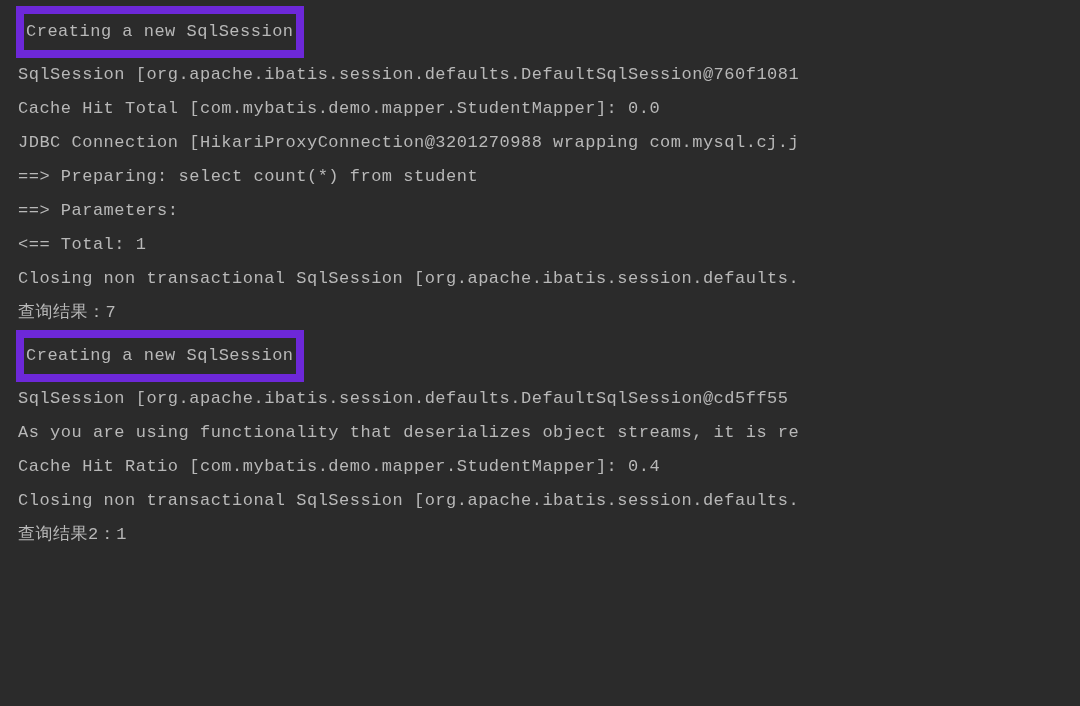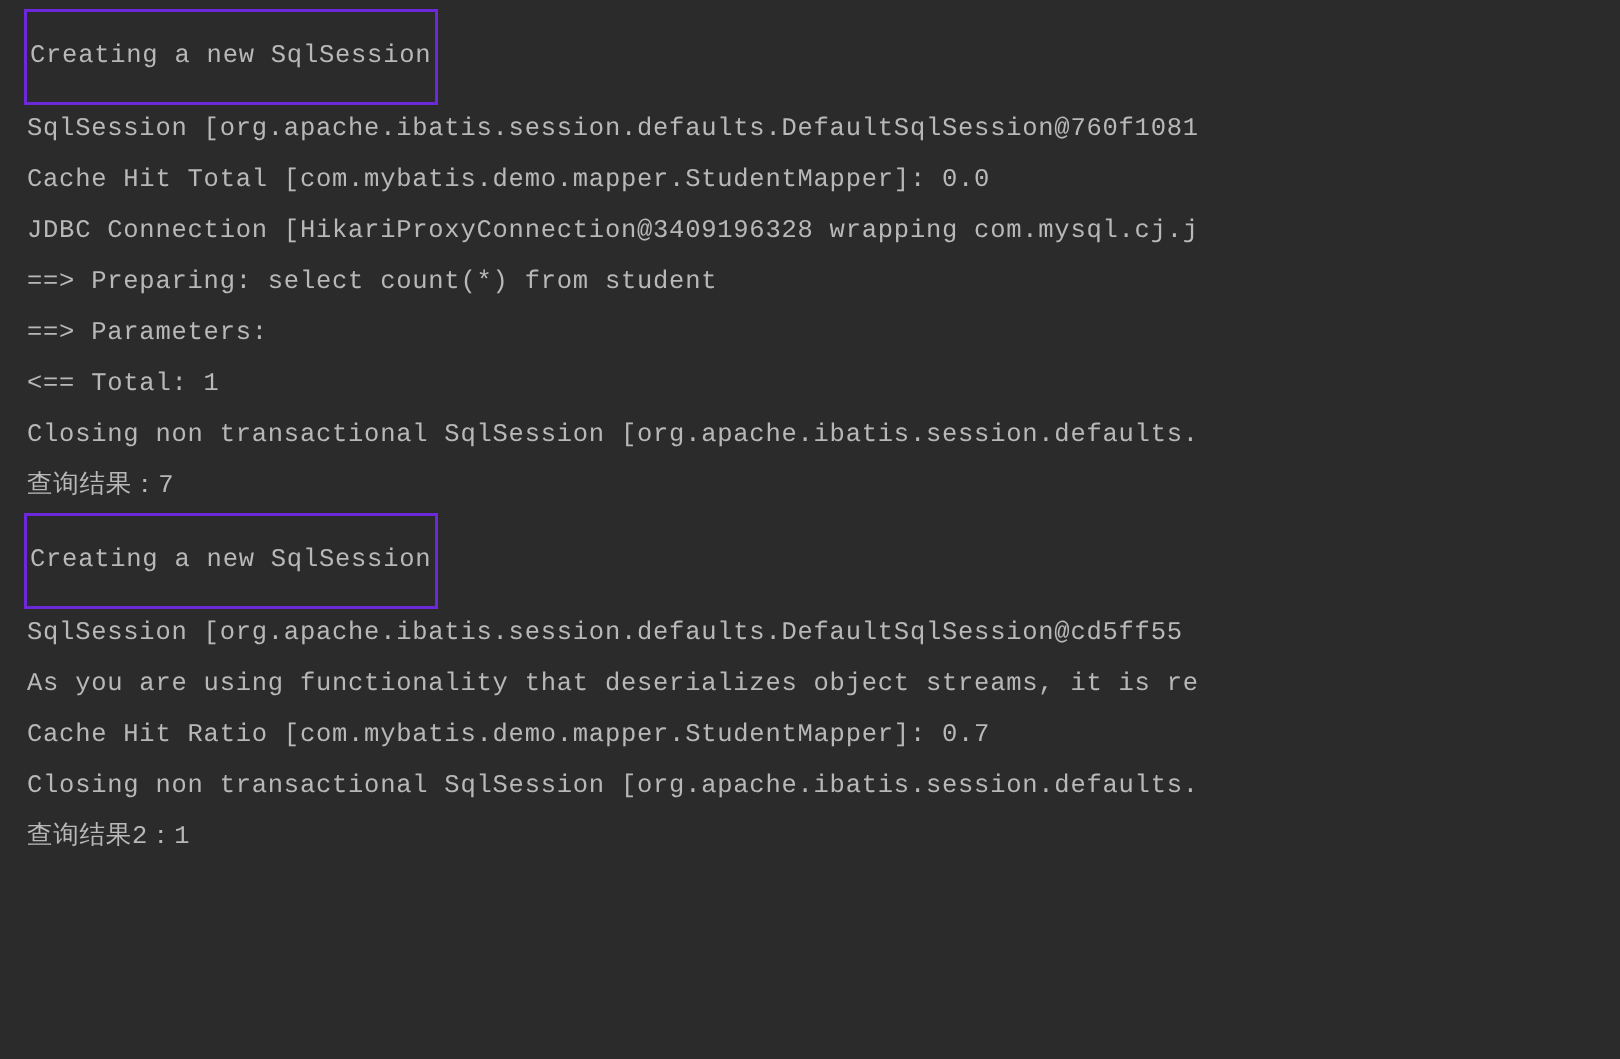--- a/index.html
+++ b/index.html
@@ -12,38 +12,38 @@
       padding: 6px 0 6px 18px;
       width: 1080px;
       height: 706px;
       overflow: hidden;
       white-space: nowrap;
       letter-spacing: 0.5px;
     }
     .line { display: block; }
     .hl {
       display: inline-block;
-      border: 2px solid #6d28d9;
-      padding: 16px 2px;
+      border: 8px solid #6d28d9;
+      padding: 4px 2px;
       margin-left: -2px;
       line-height: 1.65;
     }
   </style>
 </head>
 <body>
 
 <div id="log-container">
     <div class="line"><span class="hl">Creating a new SqlSession</span></div>
     <div class="line">SqlSession [org.apache.ibatis.session.defaults.DefaultSqlSession@760f1081</div>
     <div class="line">Cache Hit Total [com.mybatis.demo.mapper.StudentMapper]: 0.0</div>
-    <div class="line">JDBC Connection [HikariProxyConnection@3409196328 wrapping com.mysql.cj.j</div>
+    <div class="line">JDBC Connection [HikariProxyConnection@3201270988 wrapping com.mysql.cj.j</div>
     <div class="line">==&gt;  Preparing: select count(*) from student</div>
     <div class="line">==&gt; Parameters: </div>
     <div class="line">&lt;==      Total: 1</div>
     <div class="line">Closing non transactional SqlSession [org.apache.ibatis.session.defaults.</div>
     <div class="line">查询结果：7</div>
     <div class="line"><span class="hl">Creating a new SqlSession</span></div>
     <div class="line">SqlSession [org.apache.ibatis.session.defaults.DefaultSqlSession@cd5ff55</div>
     <div class="line">As you are using functionality that deserializes object streams, it is re</div>
-    <div class="line">Cache Hit Ratio [com.mybatis.demo.mapper.StudentMapper]: 0.7</div>
+    <div class="line">Cache Hit Ratio [com.mybatis.demo.mapper.StudentMapper]: 0.4</div>
     <div class="line">Closing non transactional SqlSession [org.apache.ibatis.session.defaults.</div>
     <div class="line">查询结果2：1</div>
   </div>
 
 </body></html>

